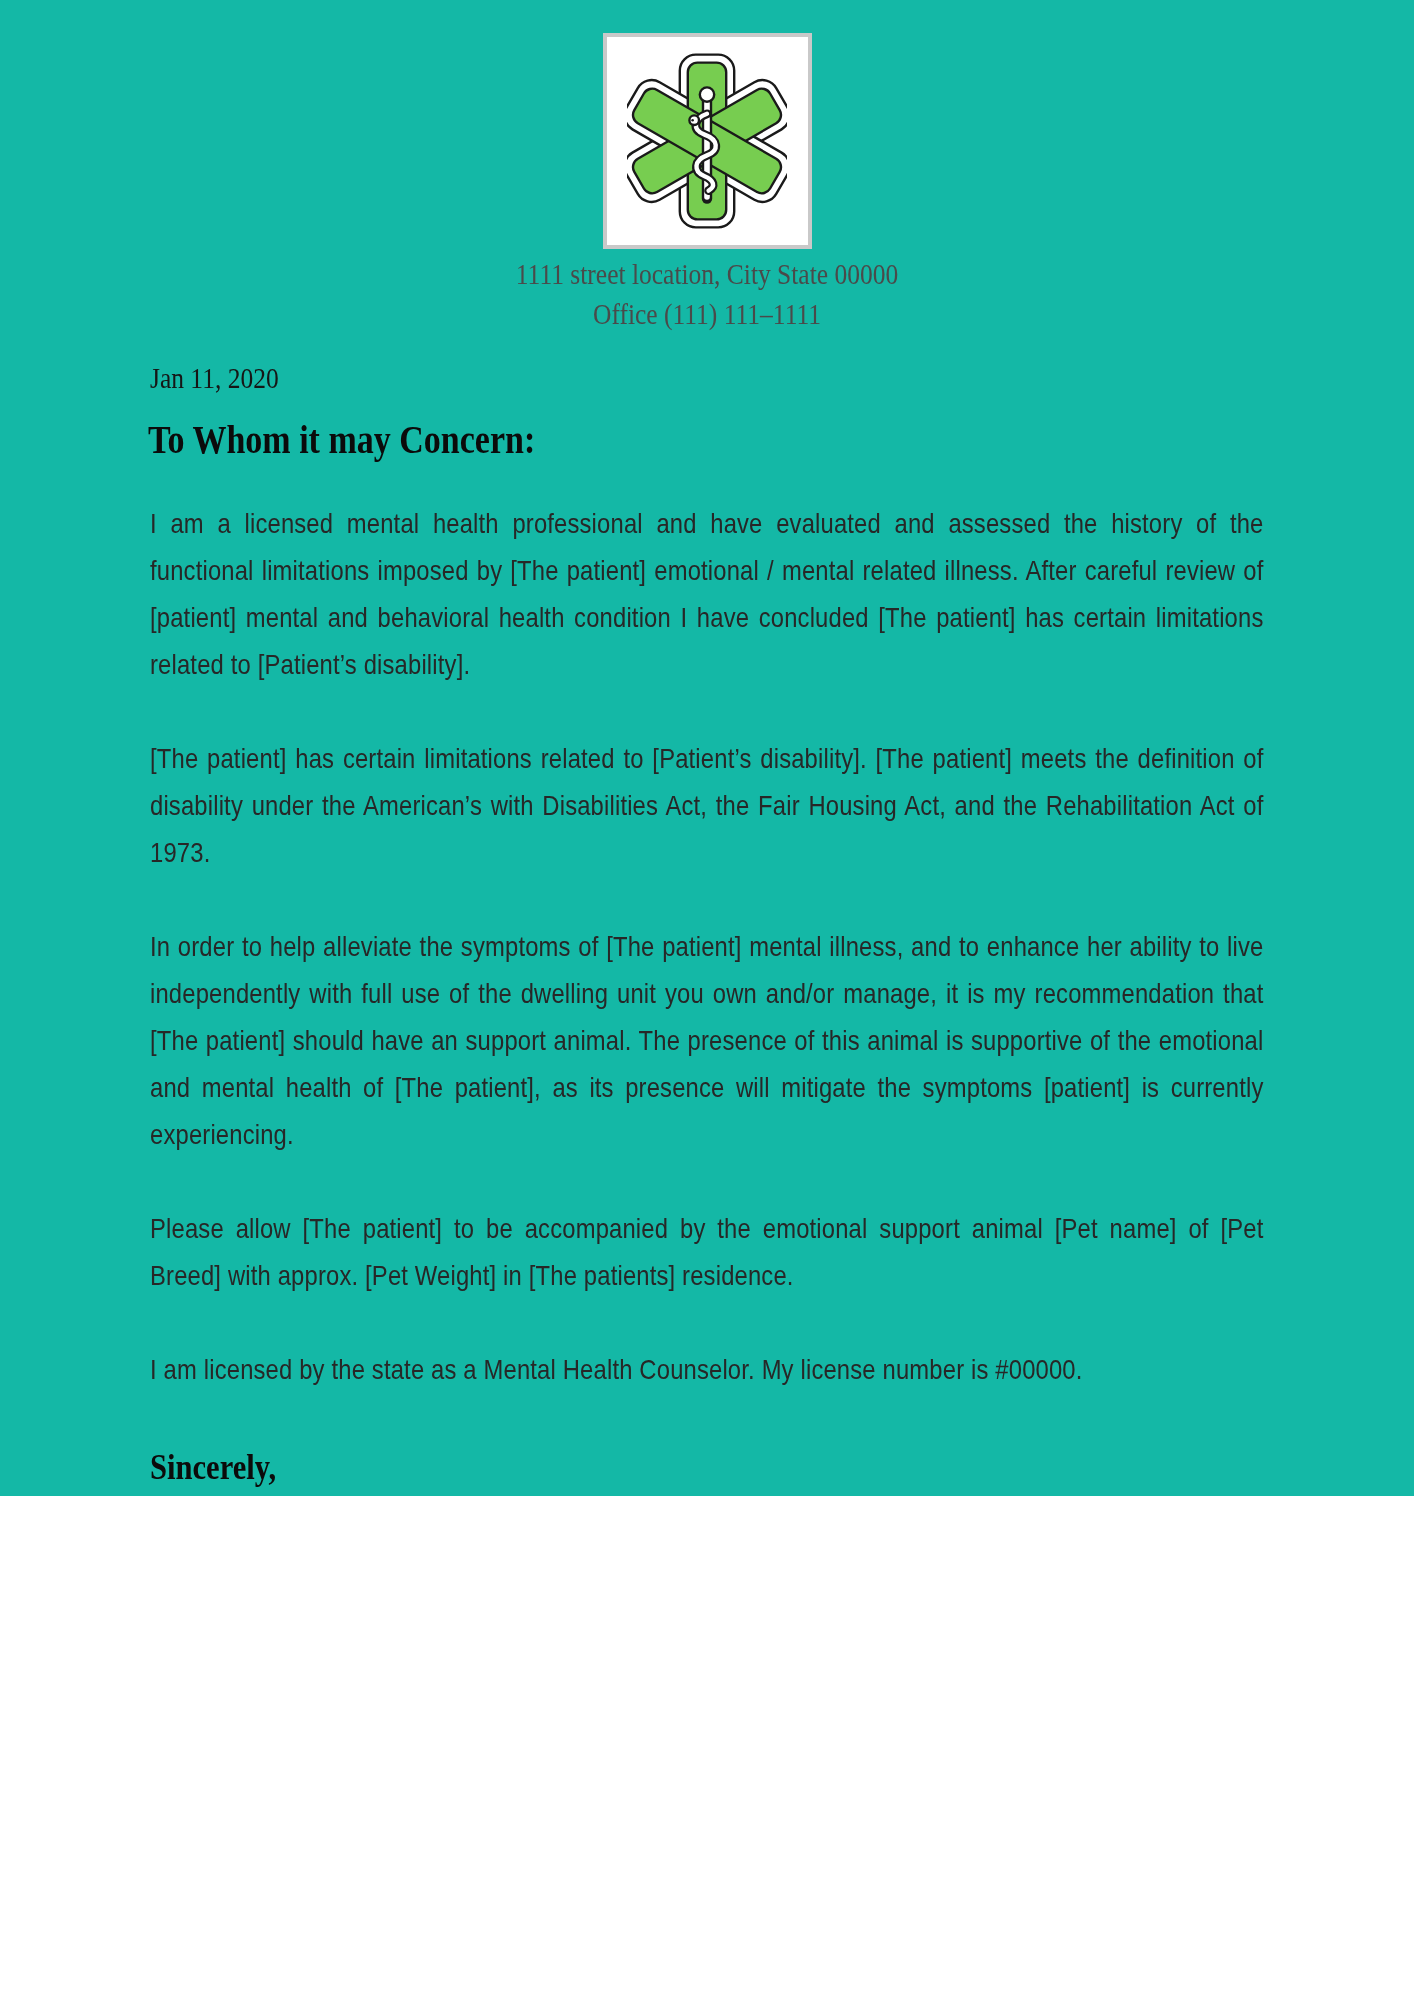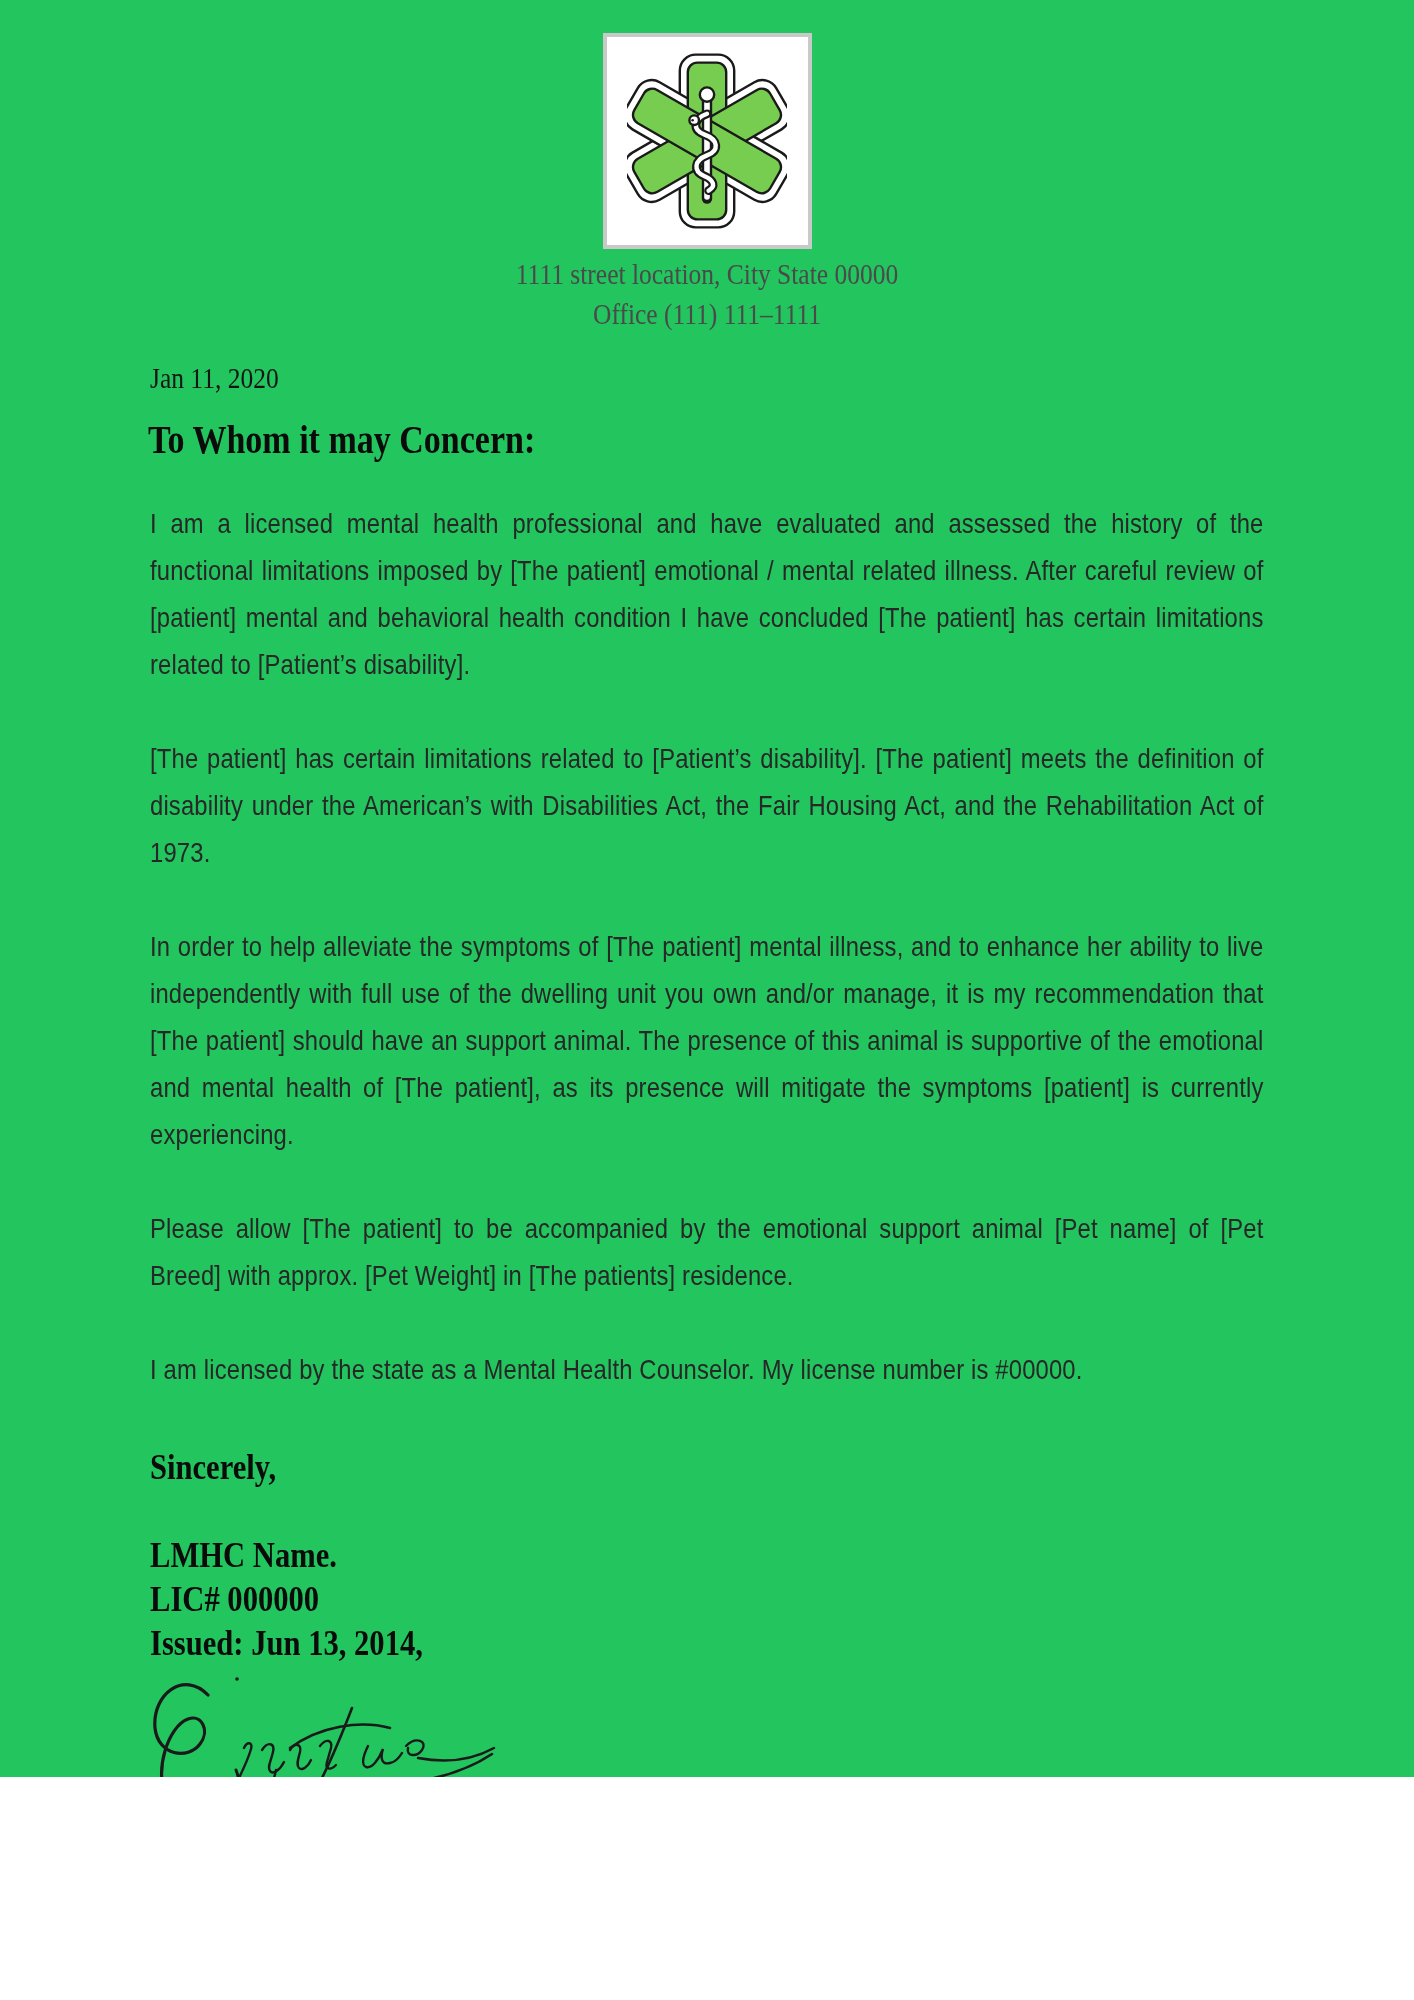--- a/index.html
+++ b/index.html
@@ -1,19 +1,19 @@
 <!DOCTYPE html>
 <html><head>
 <meta charset="utf-8">
 <style>
   html,body{margin:0;padding:0;background:#fff;}
   .page{
     position:relative;
-    width:1414px;height:1777px;
-    background:#22c55e;
+    width:1414px;height:1496px;
+    background:#14b8a6;
     overflow:hidden;
     font-family:"Liberation Sans","DejaVu Sans",sans-serif;
   }
   
   .logo-box{
     width:201px;height:208px;
     margin:33px auto 0 auto;
     border:4px solid #c9c9c9;
     background:#fff;
     display:flex;align-items:center;justify-content:center;

